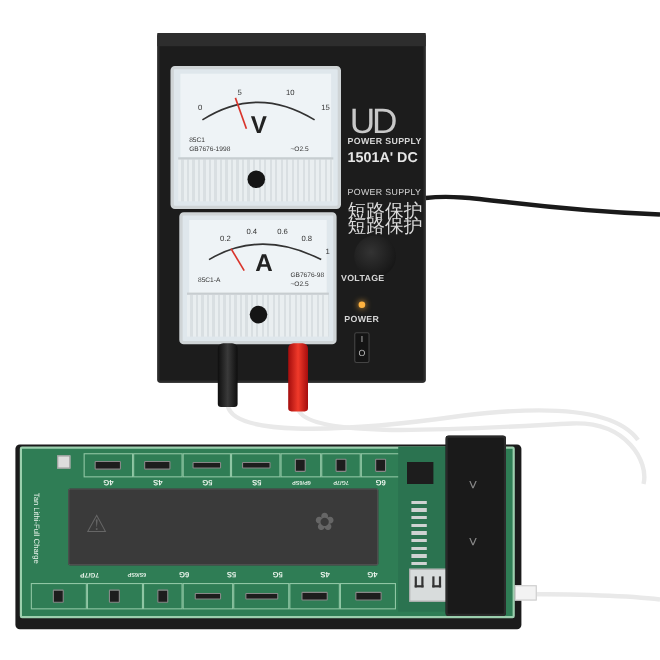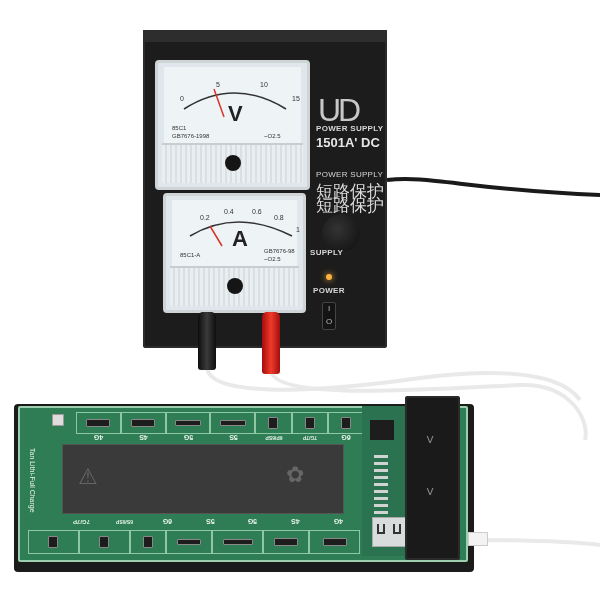--- a/index.html
+++ b/index.html
@@ -94,21 +94,21 @@
   </div>
 </div>
 
 <div class="abs brand-logo">UD</div>
 <div class="abs ps-text" style="left:316px;top:124px;">POWER SUPPLY</div>
 <div class="abs ps-model" style="left:316px;top:135px;">1501A' DC</div>
 <div class="abs ps-text" style="left:316px;top:170px;font-weight:normal;">POWER SUPPLY</div>
 <div class="abs ps-cn" style="left:316px;top:180px;">短路保护</div>
 <div class="abs ps-cn" style="left:316px;top:194px;">短路保护</div>
 <div class="abs knob"></div>
-<div class="abs ps-text" style="left:310px;top:248px;">SUPPLY</div>
+<div class="abs ps-text" style="left:310px;top:248px;">VOLTAGE</div>
 <div class="abs led"></div>
 <div class="abs ps-text" style="left:313px;top:286px;">POWER</div>
 <div class="abs switch">
   <span style="position:absolute;left:5px;top:1px;color:#bbb;font-size:8px;">I</span>
   <span style="position:absolute;left:3px;top:14px;color:#bbb;font-size:8px;">O</span>
 </div>
 
 <div class="abs plug-black"></div>
 <div class="abs plug-red"></div>
 

